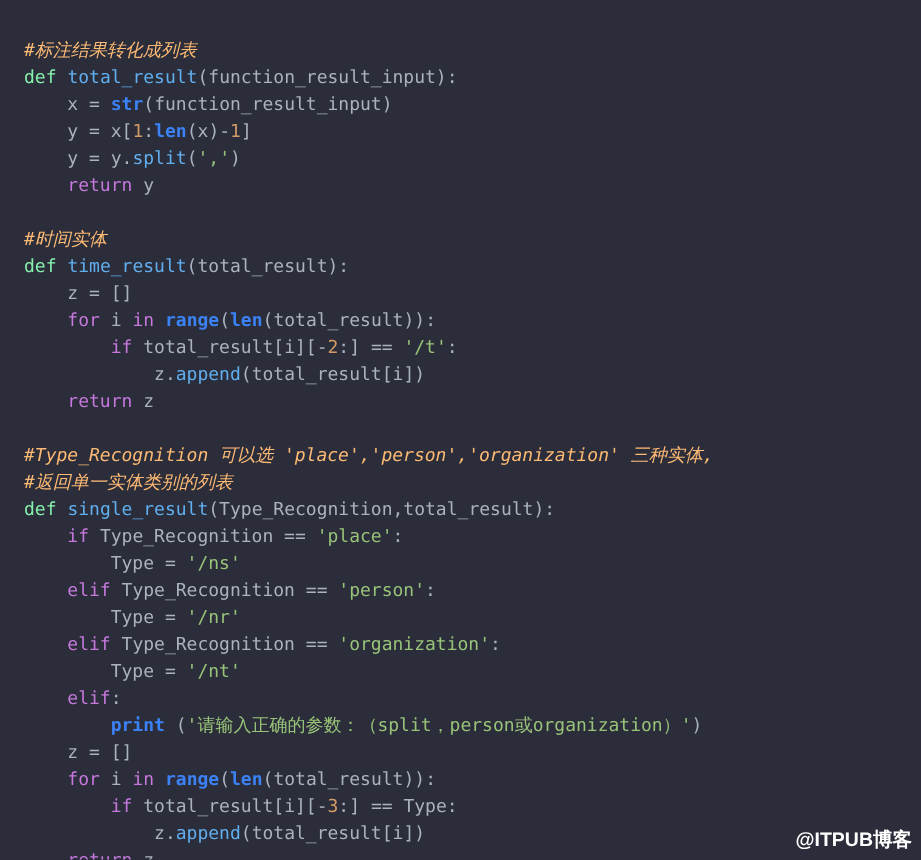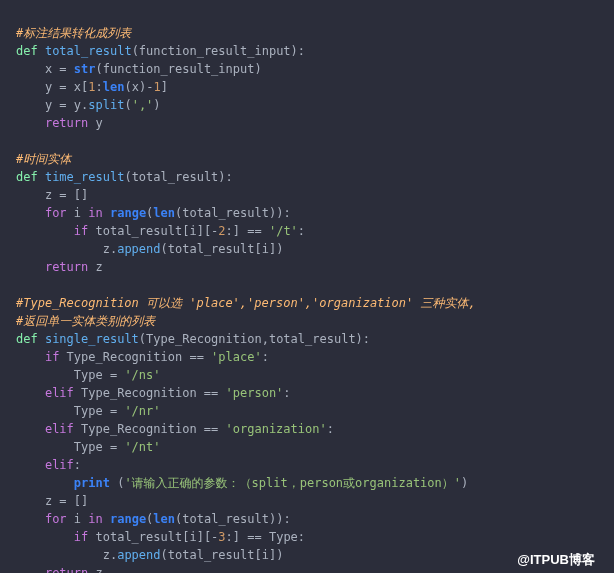--- a/index.html
+++ b/index.html
@@ -25,21 +25,21 @@
   .c-func    { color: #61afef; }
   .c-builtin { color: #3b82f6; font-weight: bold; }
   .c-param   { color: #abb2bf; }
   .c-var     { color: #abb2bf; }
   .c-op      { color: #abb2bf; }
   .c-num     { color: #d19a66; }
   .c-str     { color: #98c379; }
   .c-punc    { color: #abb2bf; }
   .watermark {
     position: absolute;
-    right: 19px;
+    right: 6px;
     bottom: 4px;
     color: #ffffff;
     font-family: sans-serif;
     font-size: 13px;
     font-weight: bold;
     font-style: normal;
   }
 </style>
 </head>
 <body>

